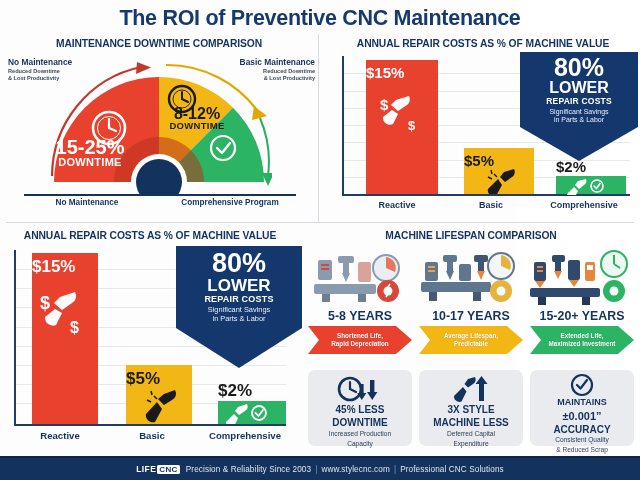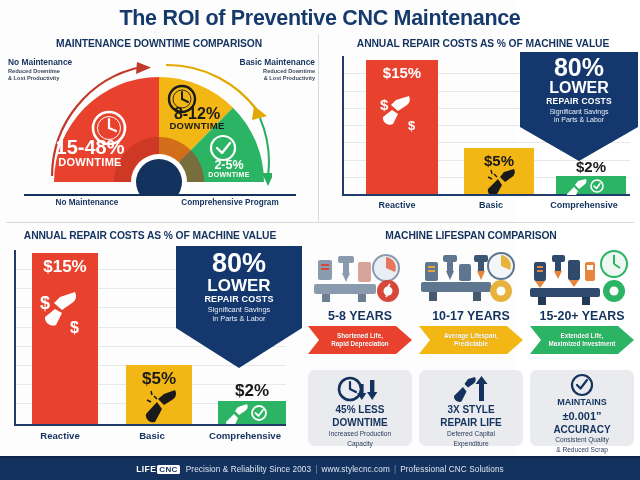--- a/index.html
+++ b/index.html
@@ -67,21 +67,21 @@
   #ax-r { left:160px; width:140px; }
 
   
   .barchart { position:absolute; }
   .bc-plot { position:absolute; border-left:2px solid #1f3c6b; border-bottom:2px solid #1f3c6b; }
   .gridline { position:absolute; left:0; right:0; height:1px; background:#e6e8ea; }
   .bar { position:absolute; bottom:0; }
   .bar-red   { background:#e8422e; }
   .bar-yel   { background:#f2b715; }
   .bar-grn   { background:#2bb463; }
-  .bar-val { position:absolute; width:100%; text-align:center; font-weight:bold; }
+  .bar-val { position:absolute; width:100%; text-align:left; font-weight:bold; }
   .cat-lbl { position:absolute; text-align:center; font-weight:bold; color:#14325e; }
 
   .arrow-callout { position:absolute; }
   .arrow-body { background:#14386e; width:100%; text-align:center; color:#fff; padding-top:2px; }
   .arrow-head {
     width:0; height:0; margin:0 auto;
     border-left-style:solid; border-right-style:solid;
     border-left-color:transparent; border-right-color:transparent;
     border-top-style:solid; border-top-color:#14386e;
   }
@@ -215,29 +215,25 @@
       <div class="l-sub">&amp; Lost Productivity</div>
     </div>
 
     <div class="seg-label" id="lbl-right">
       <div class="l-title">Basic Maintenance</div>
       <div class="l-sub">Reduced Downtime</div>
       <div class="l-sub">&amp; Lost Productivity</div>
     </div>
 
     <div class="gauge-val" id="val-red">
-      <span class="gv-num">15-48%</span>
+      <span class="gv-num">15-25%</span>
       <span class="gv-sub">DOWNTIME</span>
     </div>
     <div class="gauge-val" id="val-yellow">
       <span class="gv-num">8-12%</span>
-      <span class="gv-sub">DOWNTIME</span>
-    </div>
-    <div class="gauge-val" id="val-green">
-      <span class="gv-num">2-5%</span>
       <span class="gv-sub">DOWNTIME</span>
     </div>
 
     <div class="axis-line"></div>
     <div class="axis-lbl" id="ax-l">No Maintenance</div>
     <div class="axis-lbl" id="ax-r">Comprehensive Program</div>
   </div>
 
   <div class="barchart" id="bc-top">
     <div class="panel-title">ANNUAL REPAIR COSTS AS % OF MACHINE VALUE</div>
@@ -506,21 +502,21 @@
         <svg width="44" height="26" viewBox="0 0 44 26">
           <g fill="#14325e">
             <path d="M19 3 l7 -2 a5 5 0 0 1 -2 7 l-5 3.5 -3.5 -3.5 z"></path>
             <path d="M14 11 l-9 9 a5.5 5.5 0 0 0 7.5 5.5 l5 -10 z"></path>
             <rect x="30" y="7" width="5" height="18"></rect>
             <polygon points="26.5,8 38.5,8 32.5,0"></polygon>
           </g>
         </svg>
       </div>
       <div class="bcard-head">3X STYLE</div>
-      <div class="bcard-head">REPAIR LIFE</div>
+      <div class="bcard-head">MACHINE LESS</div>
       <div class="bcard-sub">Deferred Capital</div>
       <div class="bcard-sub">Expenditure</div>
     </div>
 
     <div class="benefit-card" id="bc2" style="padding-top:4px">
       <div class="bcard-icon" style="height:22px">
         <svg width="24" height="24" viewBox="0 0 24 24">
           <circle cx="12" cy="12" r="10" fill="none" stroke="#14325e" stroke-width="2.2"></circle>
           <polyline points="7,12 10.5,15.5 17,7" fill="none" stroke="#14325e" stroke-width="2.2" stroke-linecap="round" stroke-linejoin="round"></polyline>
         </svg>

